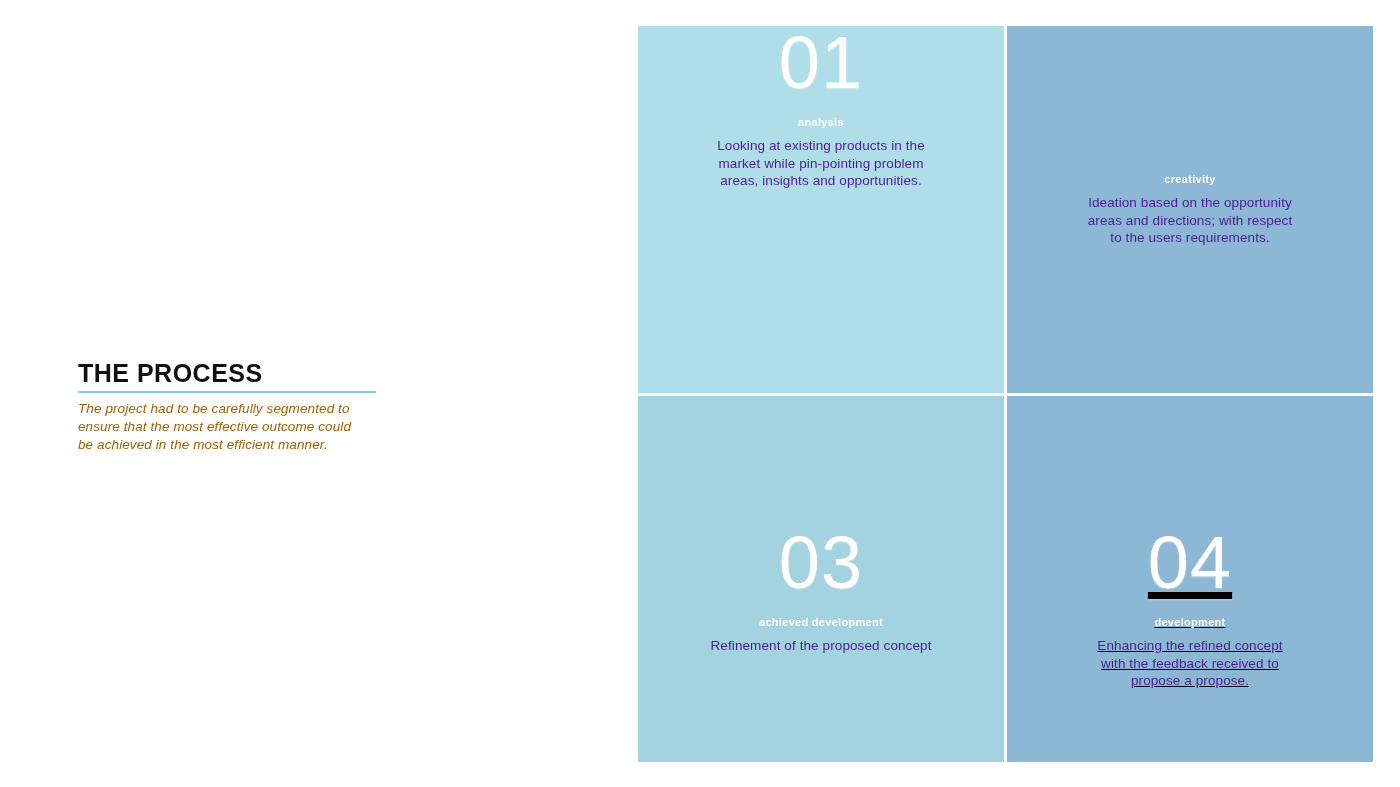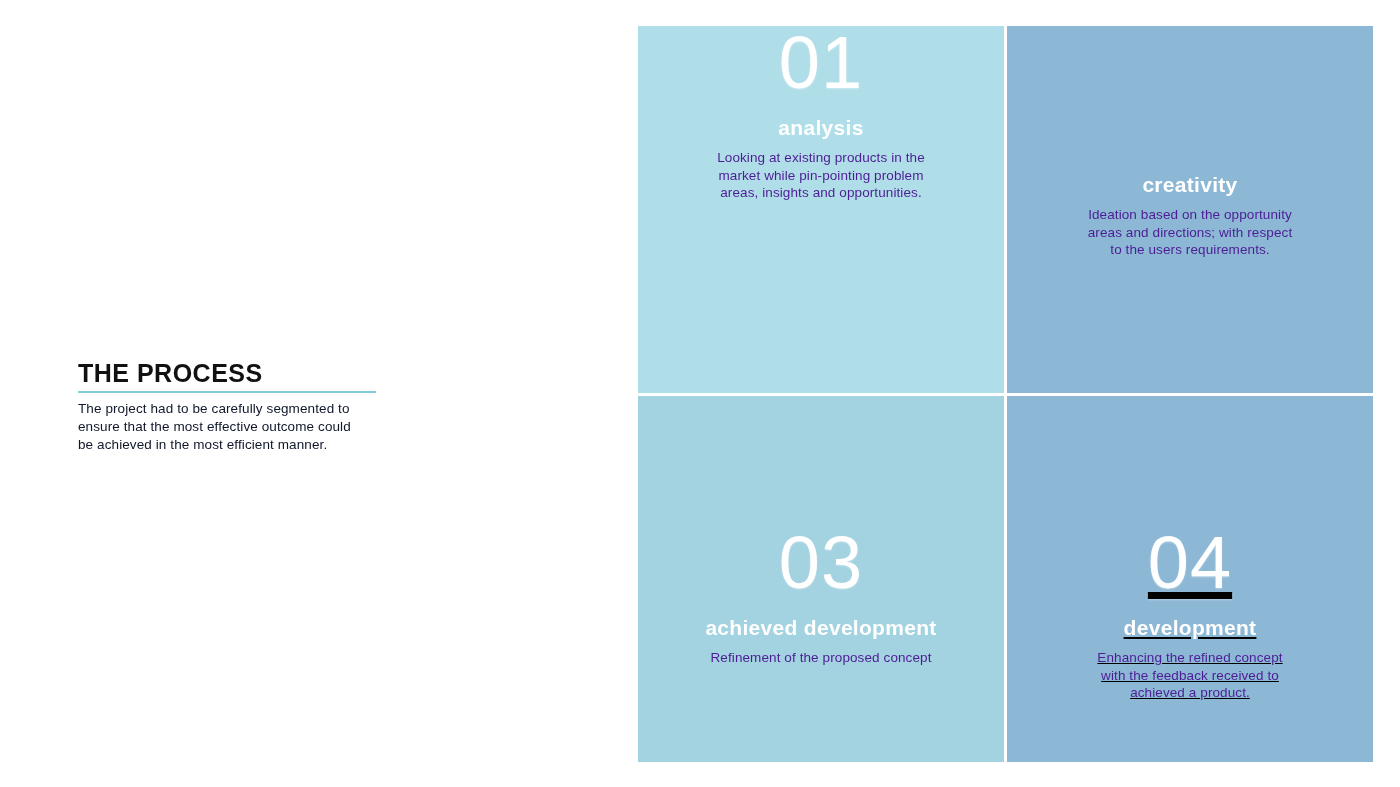--- a/index.html
+++ b/index.html
@@ -38,24 +38,25 @@
     width: 298px;
     height: 2px;
     background: #7fcddc;
     margin-top: 5px;
     margin-bottom: 7px;
   }
   .section-body {
     font-family: "Liberation Sans", sans-serif;
     font-size: 13.5px;
     line-height: 18px;
-    color: #0f172a;
+    color: #a16207;
     margin: 0;
     width: 300px;
     letter-spacing: 0.1px;
+    font-style: italic;
   }
   .section-body span { display: block; }
 
   
   .process-grid {
     position: absolute;
     left: 638px;
     top: 26px;
     width: 734px;
     height: 736px;
@@ -84,21 +85,21 @@
     font-family: "Liberation Sans", sans-serif;
     font-weight: 300;
     font-size: 74px;
     line-height: 74px;
     color: #ffffff;
     letter-spacing: 1px;
     text-shadow: 0 1px 2px rgba(255,255,255,0.35);
   }
   .quad-label {
     font-family: "Liberation Sans", sans-serif;
-    font-size: 21px;
+    font-size: 11px;
     font-weight: bold;
     color: #ffffff;
     letter-spacing: 0.3px;
     margin-top: 16px;
   }
   .quad-desc {
     font-family: "Liberation Sans", sans-serif;
     font-size: 13.5px;
     line-height: 17.5px;
     color: #4c1d95;
@@ -163,18 +164,18 @@
     </div>
   </div>
 
   <div class="quad quad-4" style="background-color: rgb(140, 183, 213); text-decoration: underline;">
     <div class="quad-inner">
       <div class="quad-number">04</div>
       <div class="quad-label">development</div>
       <div class="quad-desc">
         <span>Enhancing the refined concept</span>
         <span>with the feedback received to</span>
-        <span>achieved a product.</span>
+        <span>propose a propose.</span>
       </div>
     </div>
   </div>
 
 </div>
 
 </body></html>

